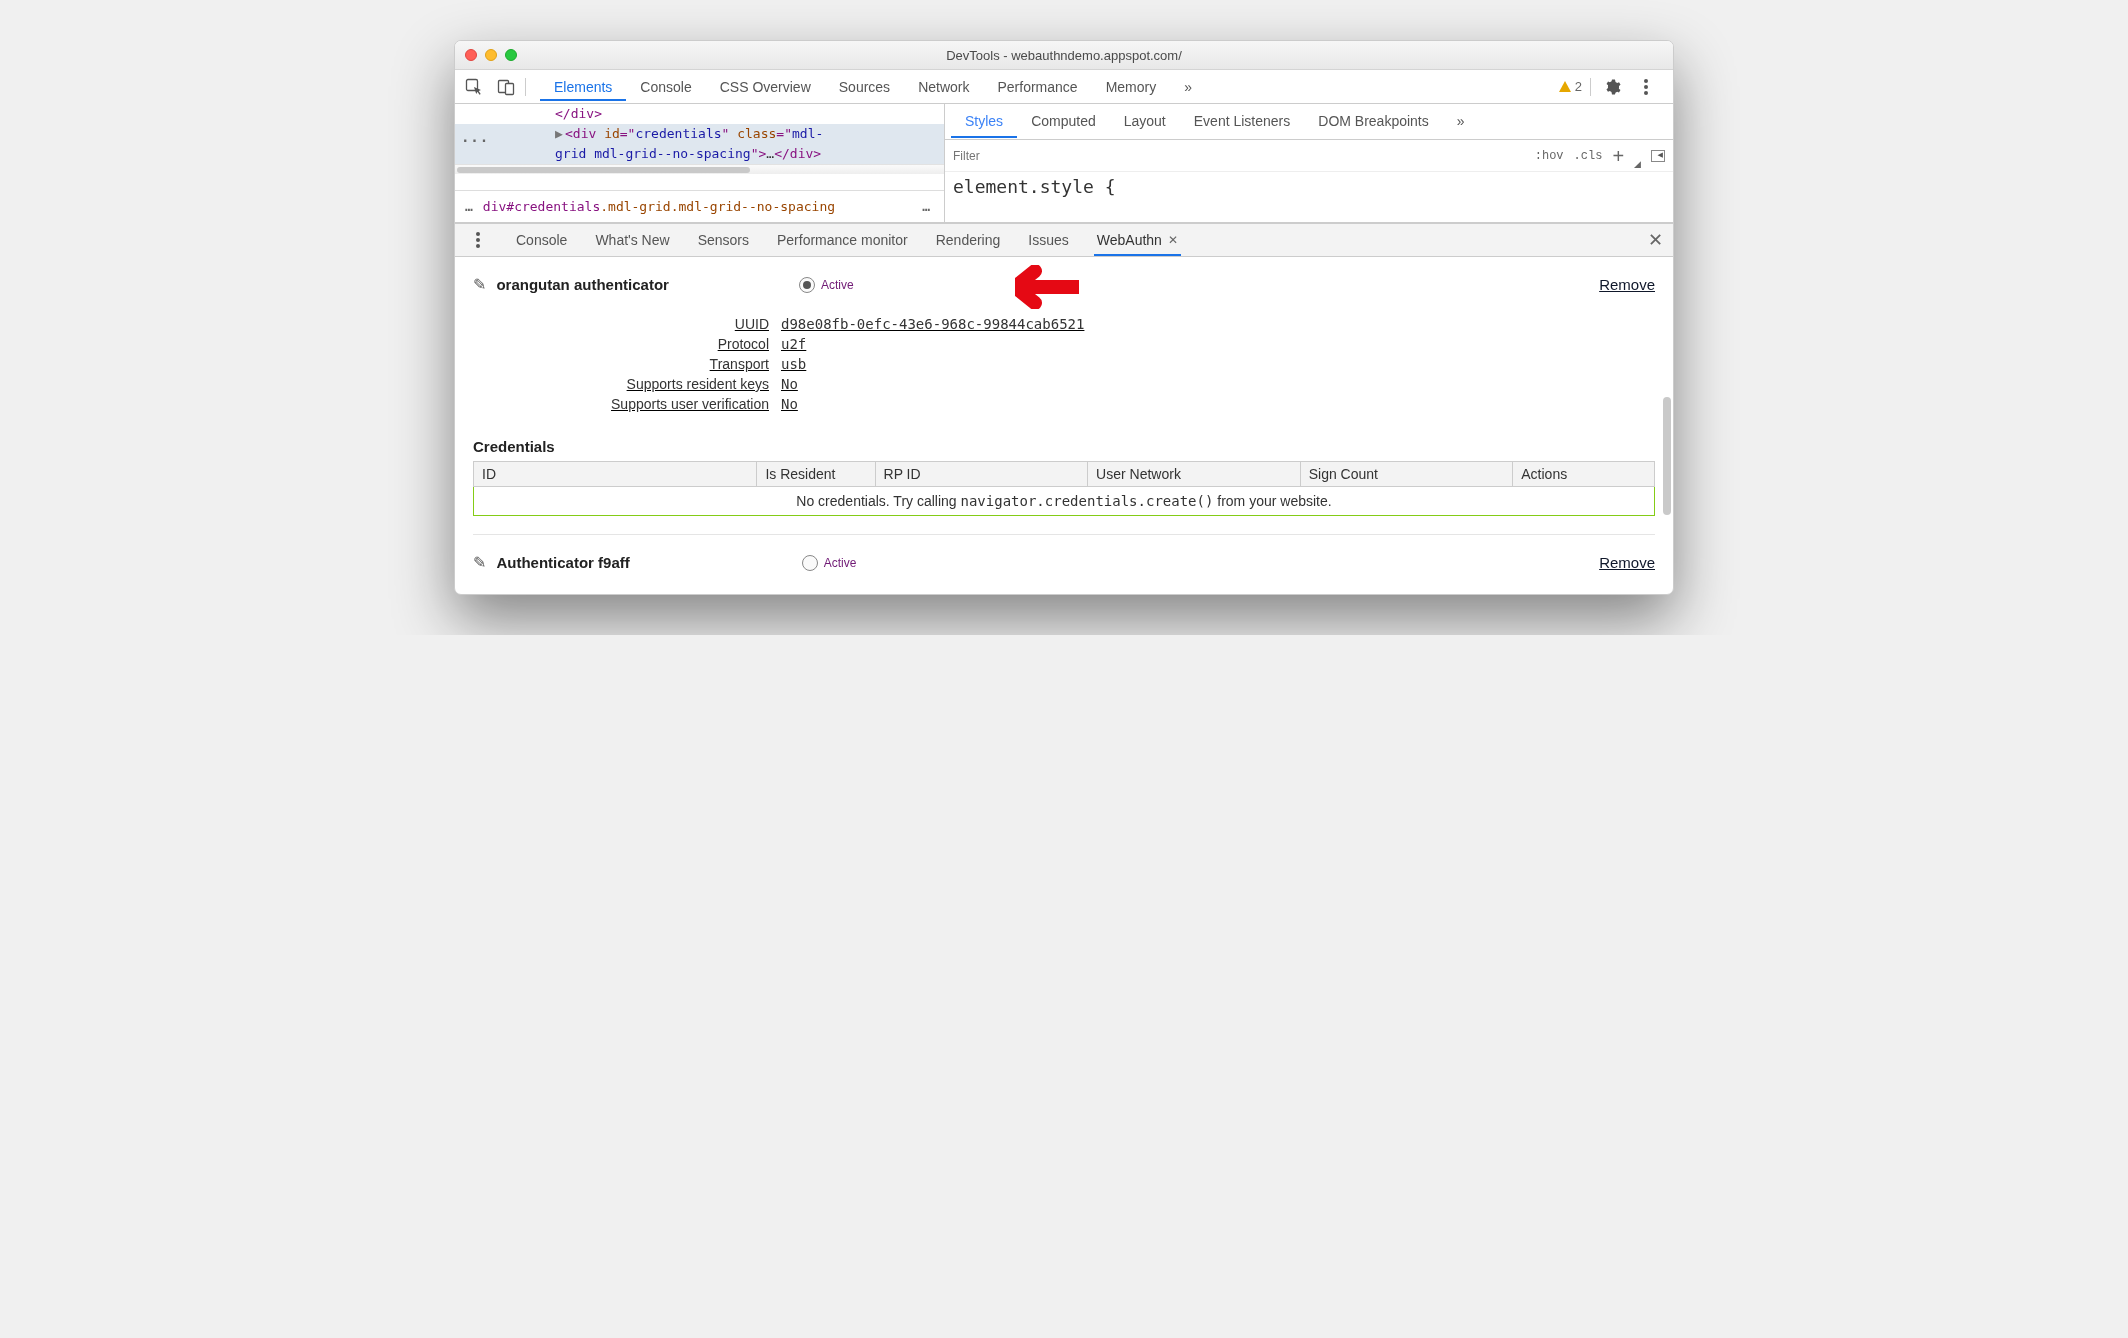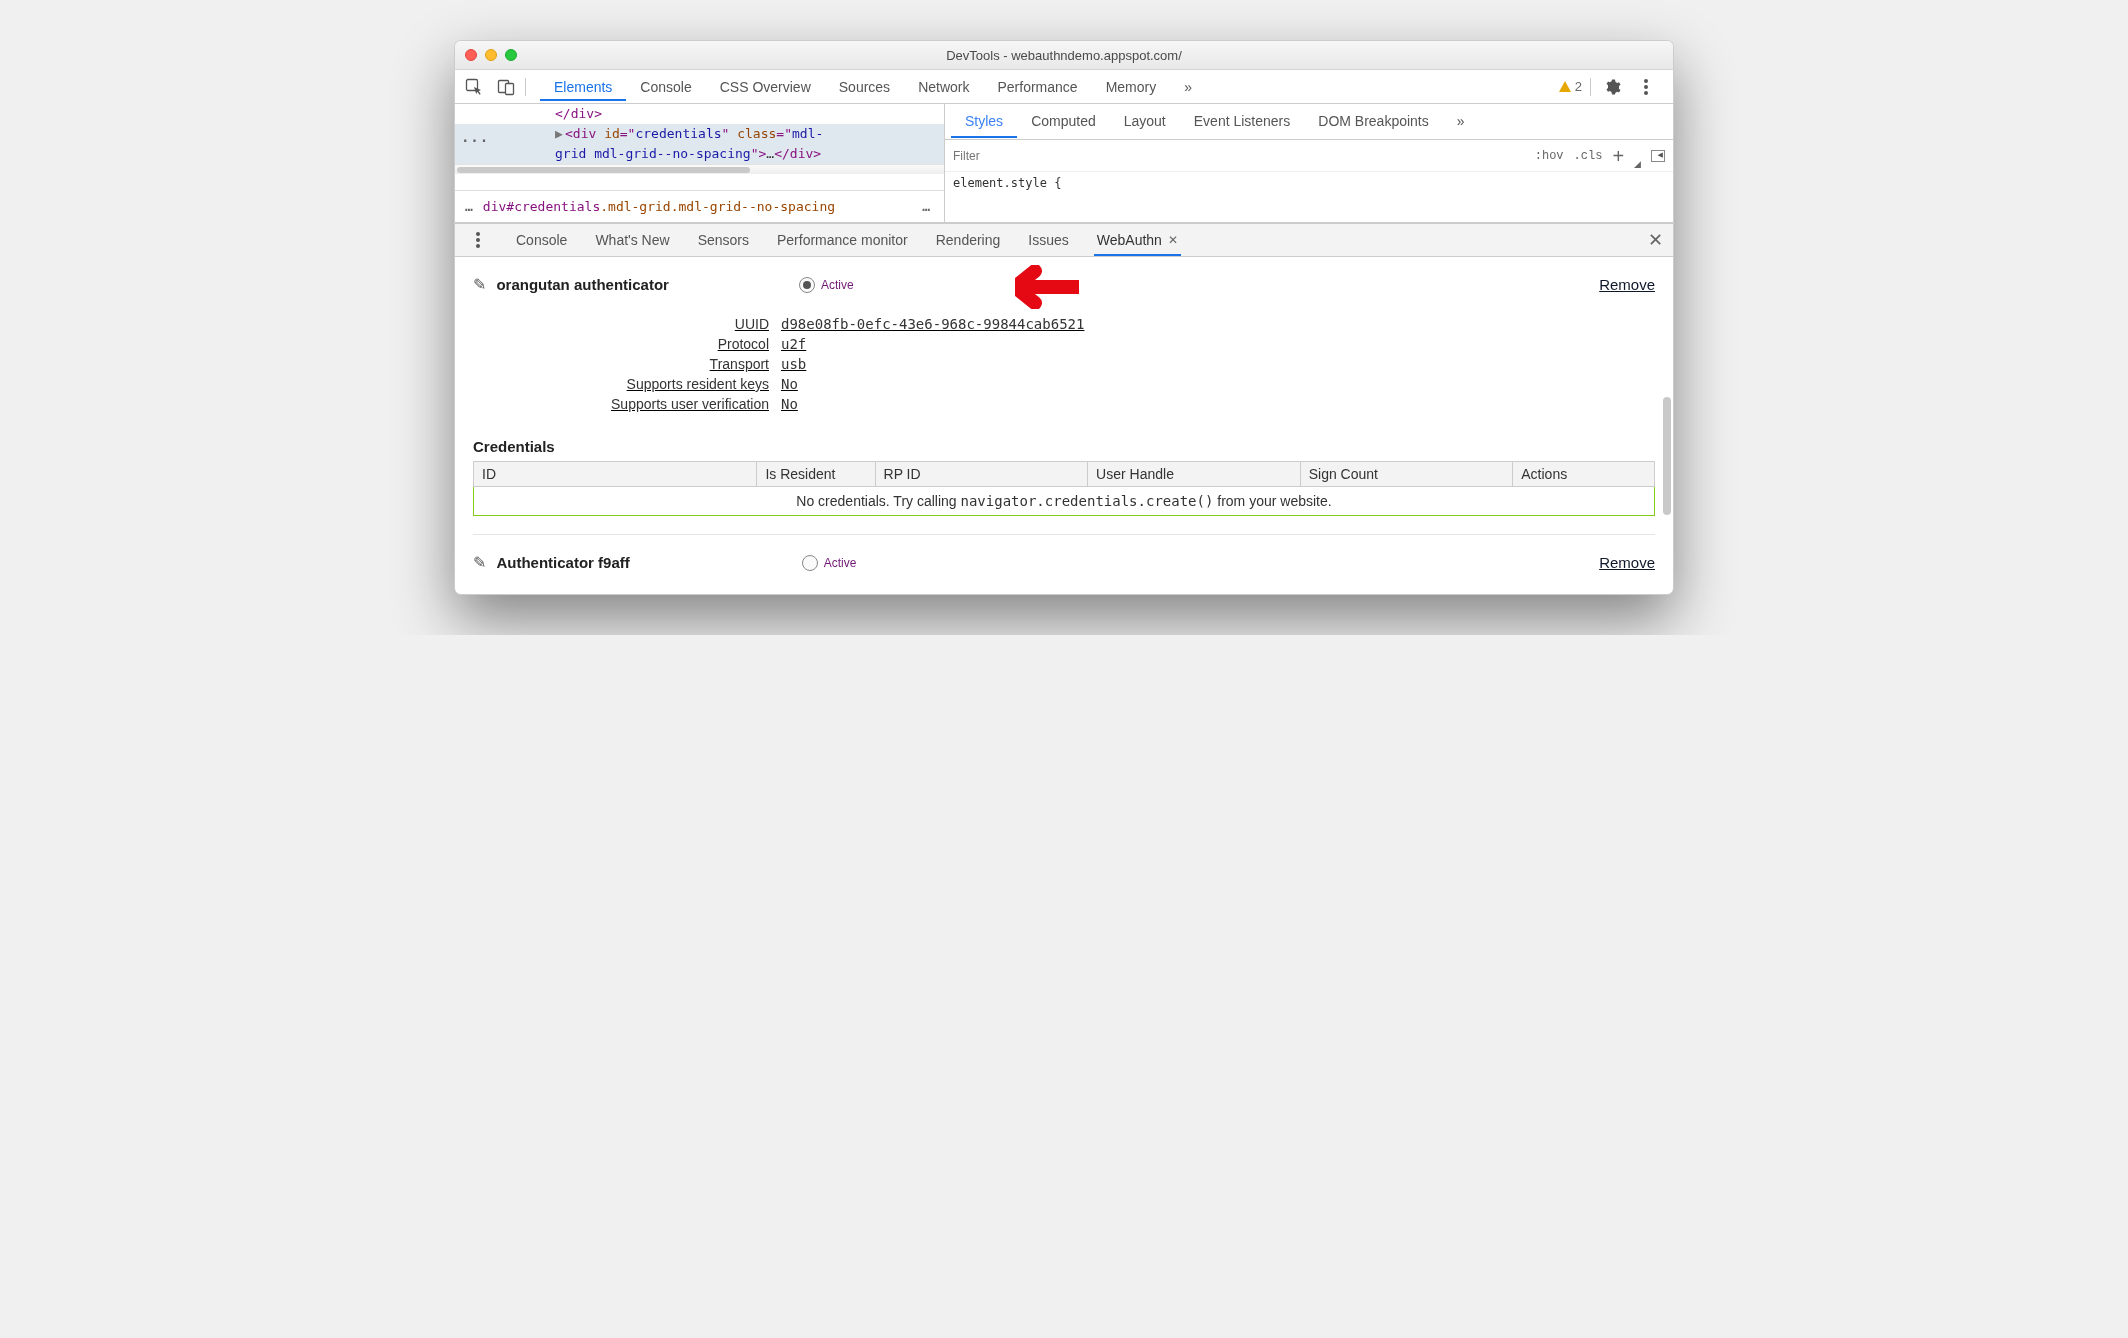--- a/index.html
+++ b/index.html
@@ -82,21 +82,21 @@
 .styles-tabs { height: 36px; display: flex; align-items: center; gap: 0; padding: 0 6px; border-bottom: 1px solid #ccc;}
 .style-tab { padding: 8px 14px 7px; font-size: 14px; color: #555; border-bottom: 2px solid transparent; white-space: nowrap;}
 .style-tab.active { border-bottom-color: #1a73e8; color:#3b82f6;}
 
 .filter-row { height: 32px; display: flex; align-items: center; border-bottom: 1px solid #eee; padding: 0 8px; gap: 10px;}
 .filter-input { flex:1; border:none; outline:none; font-size:12px; color:#555;}
 .hov-cls { font-family: Liberation Mono, monospace; font-size: 12px; color: #666;}
 .plus { font-size: 20px; color:#666; line-height:1;}
 .panel-icon { border:1px solid #888; width:14px; height:12px; position:relative;}
 .panel-icon::after{content:"◀"; position:absolute; font-size:7px; right:1px; top:0; color:#555;}
-.code-line { padding: 4px 8px; font-family: ui-monospace, Menlo, monospace; font-size: 12px; color:#333;}
+.code-line { padding: 4px 8px; font-family: ui-monospace, Menlo, monospace; font-size: 18px; color:#333;}
 
 .drawer-tabs {
   height: 34px; border-top: 1px solid #ccc; border-bottom: 1px solid #ccc;
   display: flex; align-items: center; gap: 22px; padding: 0 10px; font-size: 14px;
   background: #f3f3f3;
 }
 .drawer-tabs .tab { color:#555; padding: 7px 3px 6px; border-bottom: 2px solid transparent; white-space:nowrap; display:flex; align-items:center; gap:6px;}
 .drawer-tabs .tab.active { color: #333; border-bottom-color:#1a73e8;}
 .drawer-tabs .ell { color:#666; font-weight:bold; }
 .drawer-close { margin-left:auto; color:#666; font-size:18px;}
@@ -304,21 +304,21 @@
           </div>
       </div>
 
       <div class="creds-head">Credentials</div>
       <table class="creds-table">
         <thead>
             <tr>
           <th style="width:24%">ID</th>
           <th style="width:10%">Is Resident</th>
           <th style="width:18%">RP ID</th>
-          <th style="width:18%">User Handle</th>
+          <th style="width:18%">User Network</th>
           <th style="width:18%">Sign Count</th>
           <th>Actions</th>
         </tr>
           </thead>
         <tbody>
             <tr>
           <td colspan="6">
             <span>No credentials. Try calling </span><span class="mono">navigator.credentials.create()</span><span> from your website.</span>
           </td>
         </tr>

